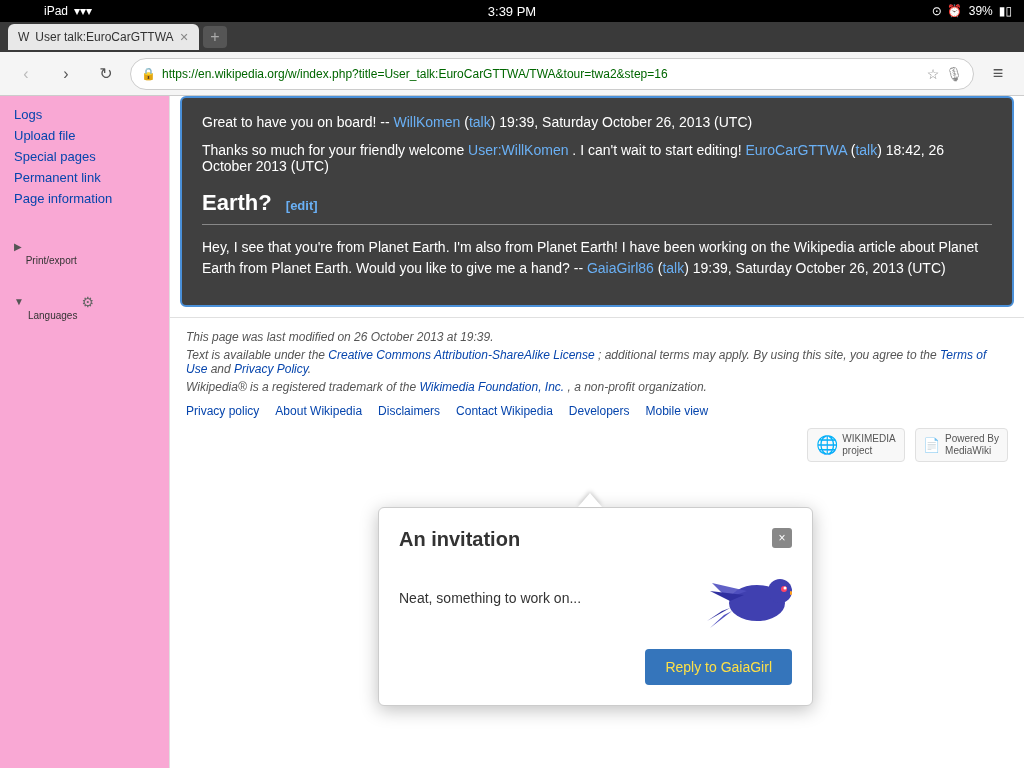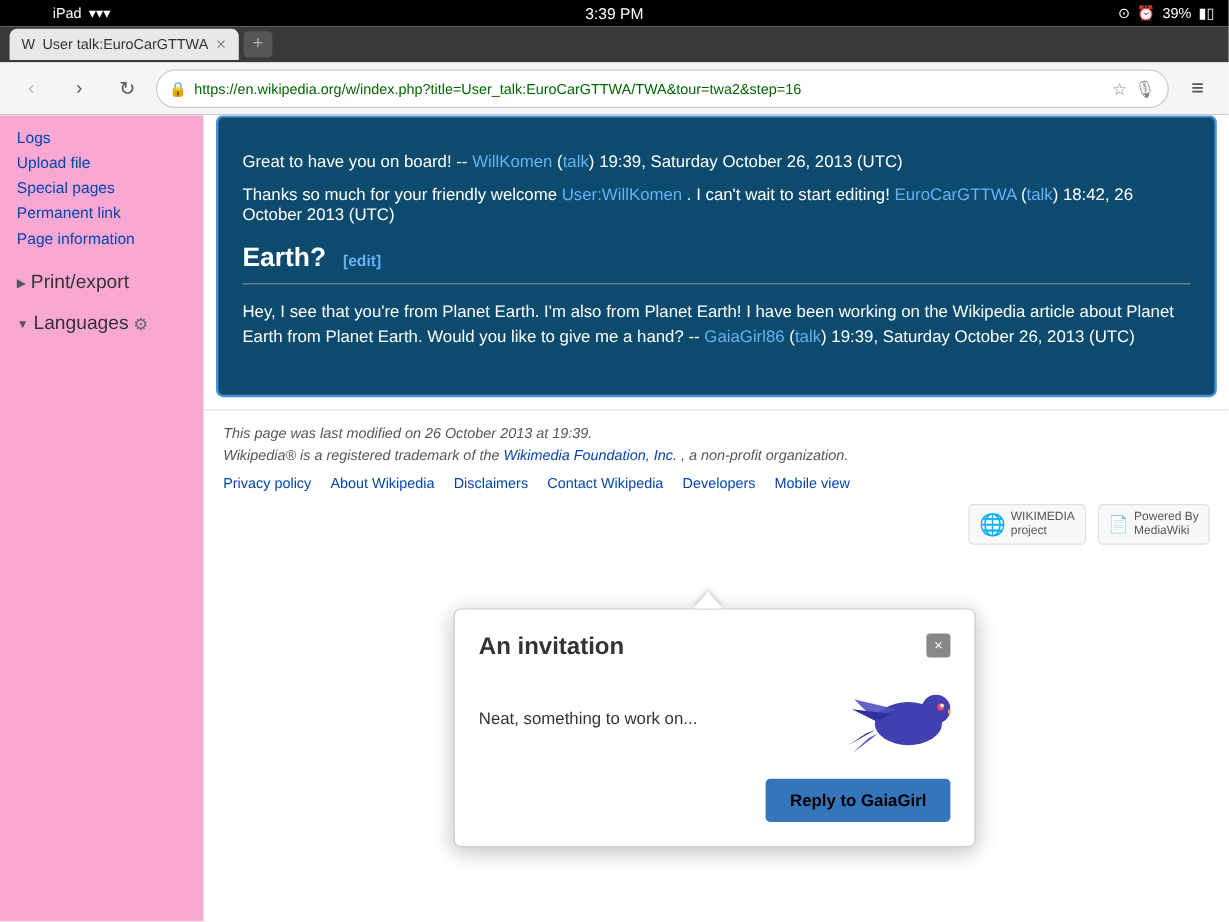--- a/index.html
+++ b/index.html
@@ -136,45 +136,46 @@
       cursor: pointer;
     }
     .sidebar-section {
       padding: 6px 14px 2px;
       display: flex;
       align-items: center;
       gap: 4px;
       cursor: pointer;
     }
     .sidebar-section-label {
-      font-size: 16px;
+      font-size: 10px;
       color: #333;
+      margin-top: 28px;
     }
     .sidebar-toggle { font-size: 10px; color: #555; }
     .sidebar-gear { color: #666; font-size: 14px; }
 
     
     .main-content {
       flex: 1;
       overflow-y: auto;
       background: #fff;
     }
 
     
     .wiki-content {
       padding: 0;
     }
 
     
     .twa-box {
-      background: #0c4a6e;
+      background: #404040;
       border: 2px solid #4a90d9;
       border-radius: 6px;
       margin: 0 10px 10px 10px;
-      padding: 28px 20px;
+      padding: 16px 20px;
       color: #fff;
     }
     .twa-greeting {
       margin-bottom: 12px;
       font-size: 14px;
       color: #fff;
     }
     .twa-greeting a { color: #6ab0f5; text-decoration: none; }
     .twa-response {
       margin-bottom: 16px;
@@ -313,26 +314,26 @@
       width: 90px;
       height: 70px;
     }
     
     .popup-footer {
       display: flex;
       justify-content: flex-end;
     }
     .reply-btn {
       background: #3575bb;
-      color: #000000;
+      color: #fde047;
       border: none;
       border-radius: 4px;
       padding: 10px 20px;
       font-size: 14px;
-      font-weight: bold;
+      font-weight: normal;
       cursor: pointer;
     }
   </style>
 </head>
 <body>
 
 <div class="status-bar">
   <div class="status-left">
     <span>iPad</span>
     <span>▾▾▾</span>
@@ -425,20 +426,28 @@
           <span>Hey, I see that you're from Planet Earth. I'm also from Planet Earth! I have been working on the Wikipedia article about Planet Earth from Planet Earth. Would you like to give me a hand? --</span>
           <a>GaiaGirl86</a>
           (<a>talk</a>)
           <span>19:39, Saturday October 26, 2013 (UTC)</span>
         </p>
       </div>
 
       <div class="wiki-footer">
         <p>This page was last modified on 26 October 2013 at 19:39.</p>
         <p>
+          <span>Text is available under the</span>
+          <a>Creative Commons Attribution-ShareAlike License</a>
+          <span>; additional terms may apply. By using this site, you agree to the</span>
+          <a>Terms of Use</a>
+          <span>and</span>
+          <a>Privacy Policy</a>.
+        </p>
+        <p>
           <span>Wikipedia® is a registered trademark of the</span>
           <a>Wikimedia Foundation, Inc.</a>
           <span>, a non-profit organization.</span>
         </p>
 
         <div class="footer-links">
           <a>Privacy policy</a>
           <a>About Wikipedia</a>
           <a>Disclaimers</a>
           <a>Contact Wikipedia</a>

